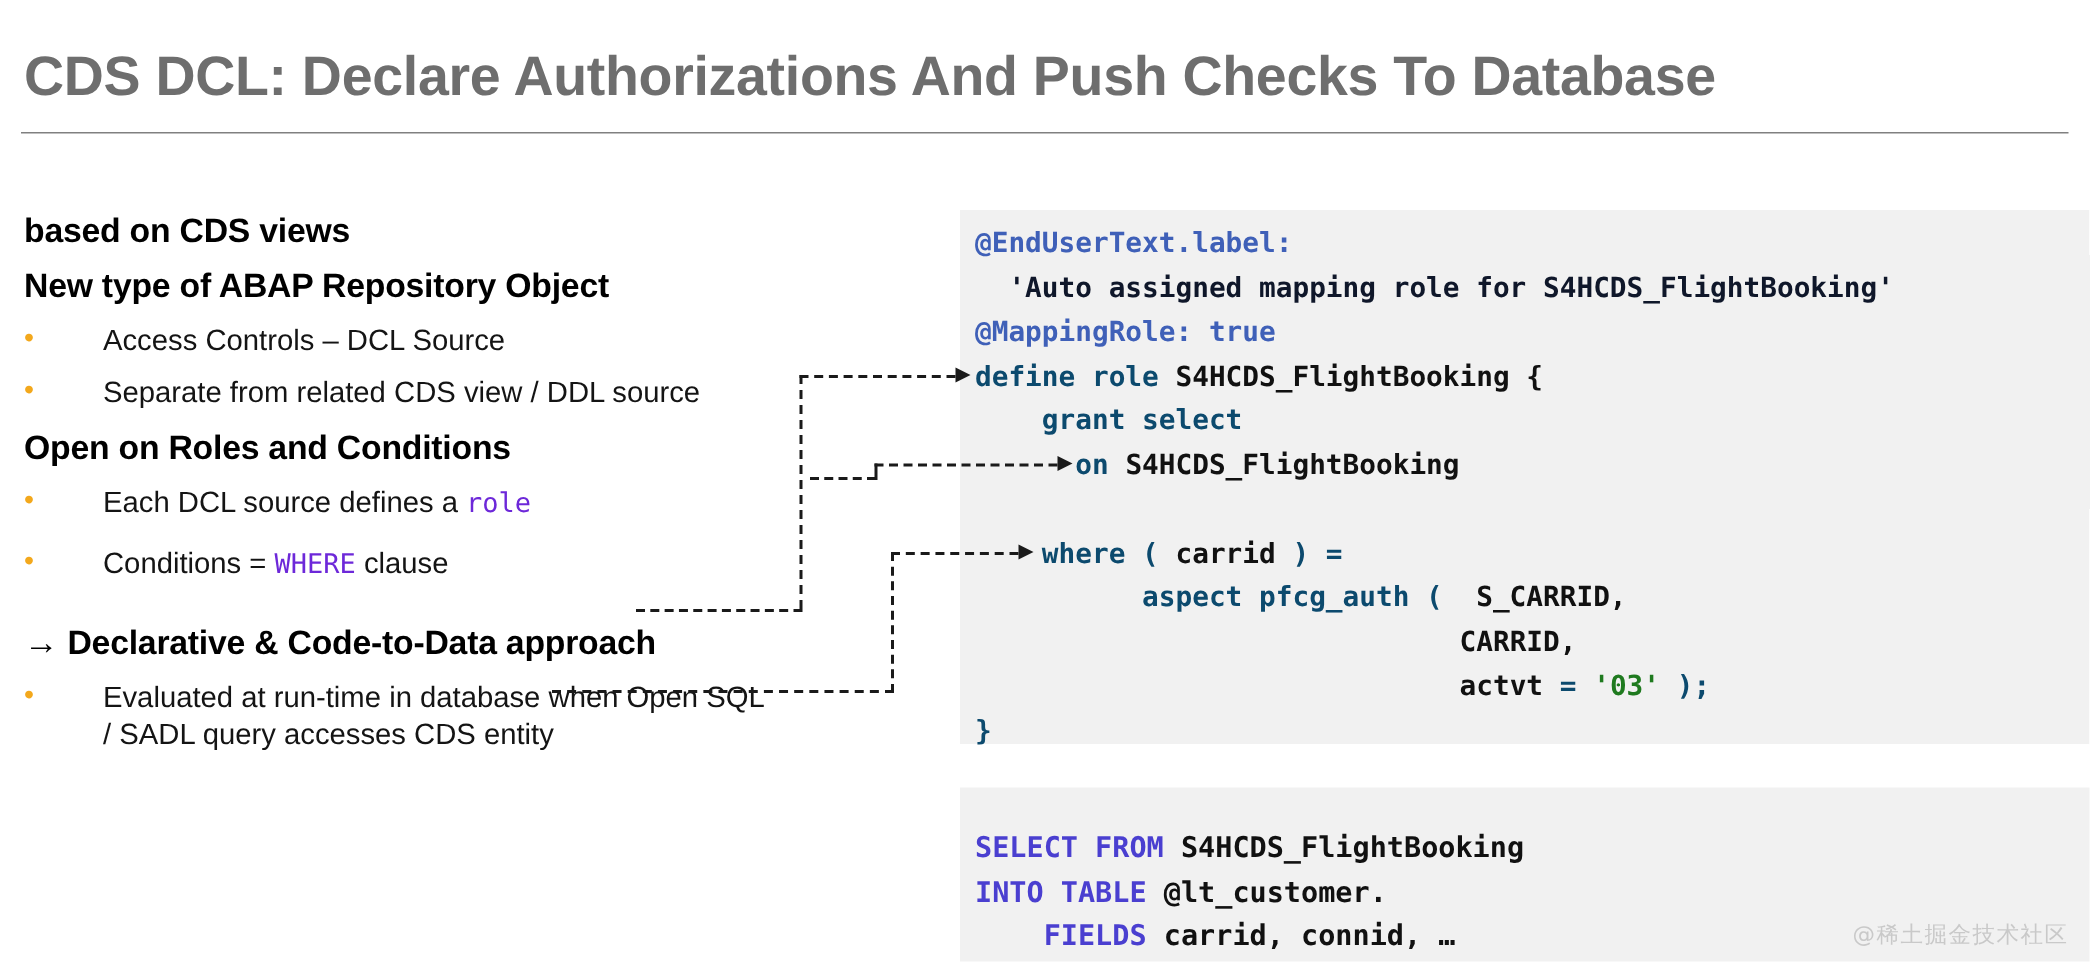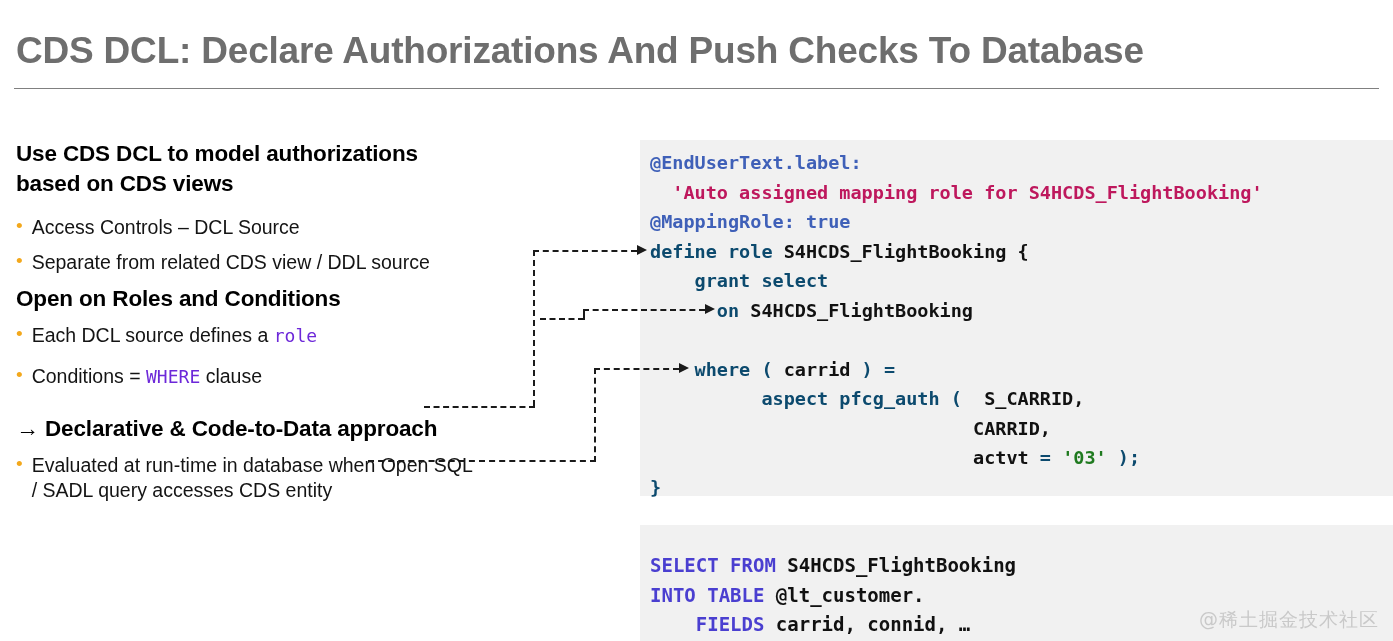--- a/index.html
+++ b/index.html
@@ -41,21 +41,21 @@
   .bullet{
     display:flex;align-items:flex-start;
     font-size:19.5px;color:#141414;line-height:1.3;
     margin:0 0 3px 0;
   }
   .bullet .dot{
     color:#f3a81c;font-size:19px;line-height:1.25;
     margin-right:9px;flex:0 0 auto;
     transform:translateY(-1px);
   }
-  .bullet .btext{flex:1 1 auto;}
+  .bullet .btext{flex:1 1 auto;margin-left:37px;}
   .kw{
     color:#6d28d9;font-weight:normal;
     font-family:"DejaVu Sans Mono","Liberation Mono",monospace;
     font-size:18px;
   }
   .arrow-head{font-size:23px;font-weight:bold;}
 
   
   .code-panel{
     position:absolute;
@@ -68,21 +68,21 @@
     left:640px;top:140px;width:753px;height:356px;
     font-size:18.5px;line-height:29.5px;
     padding:8px 0 0 10px;box-sizing:border-box;
   }
   #code-sql{
     left:640px;top:525px;width:908px;height:123px;
     font-size:19px;line-height:29.5px;
     padding:26px 0 0 10px;box-sizing:border-box;
   }
   .c-ann{color:#3f60b8;}      
-  .c-str{color:#be185d;}      
+  .c-str{color:#0f172a;}      
   .c-kw{color:#0c4a6e;}       
   .c-id{color:#111111;}       
   .c-sqlkw{color:#4a3fd0;}    
   .c-lit{color:#1f7a1f;}
 
   
   .conn{position:absolute;}
   .dh{ 
     position:absolute;height:0;
     border-top:2px dashed #1a1a1a;
@@ -94,41 +94,41 @@
   .ahead{
     position:absolute;width:0;height:0;
     border-top:5.5px solid transparent;
     border-bottom:5.5px solid transparent;
     border-left:10px solid #1a1a1a;
   }
 
   
   .watermark{
     position:absolute;right:14px;bottom:8px;
-    font-size:19px;color:#c9c9c9;
+    font-size:15px;color:#c9c9c9;
     font-family:"DejaVu Sans",sans-serif;
     letter-spacing:1px;
     user-select:none;
   }
 </style>
 </head>
 <body>
 
 <div class="slide">
 
   <div class="title">CDS DCL: Declare Authorizations And Push Checks To Database</div>
   <div class="title-rule"></div>
 
   <div class="left">
 
-    <div class="h-bold">Use CDS DCL to model authorizations</div>
     <div class="h-bold">based on CDS views</div>
 
     <div class="gap-sm"></div>
 
+    <div class="h-bold">New type of ABAP Repository Object</div>
 
     <div class="gap-sm"></div>
 
     <div class="bullet">
       <span class="dot">•</span>
       <span class="btext">Access Controls – DCL Source</span>
     </div>
 
     <div class="gap-sm"></div>
 

